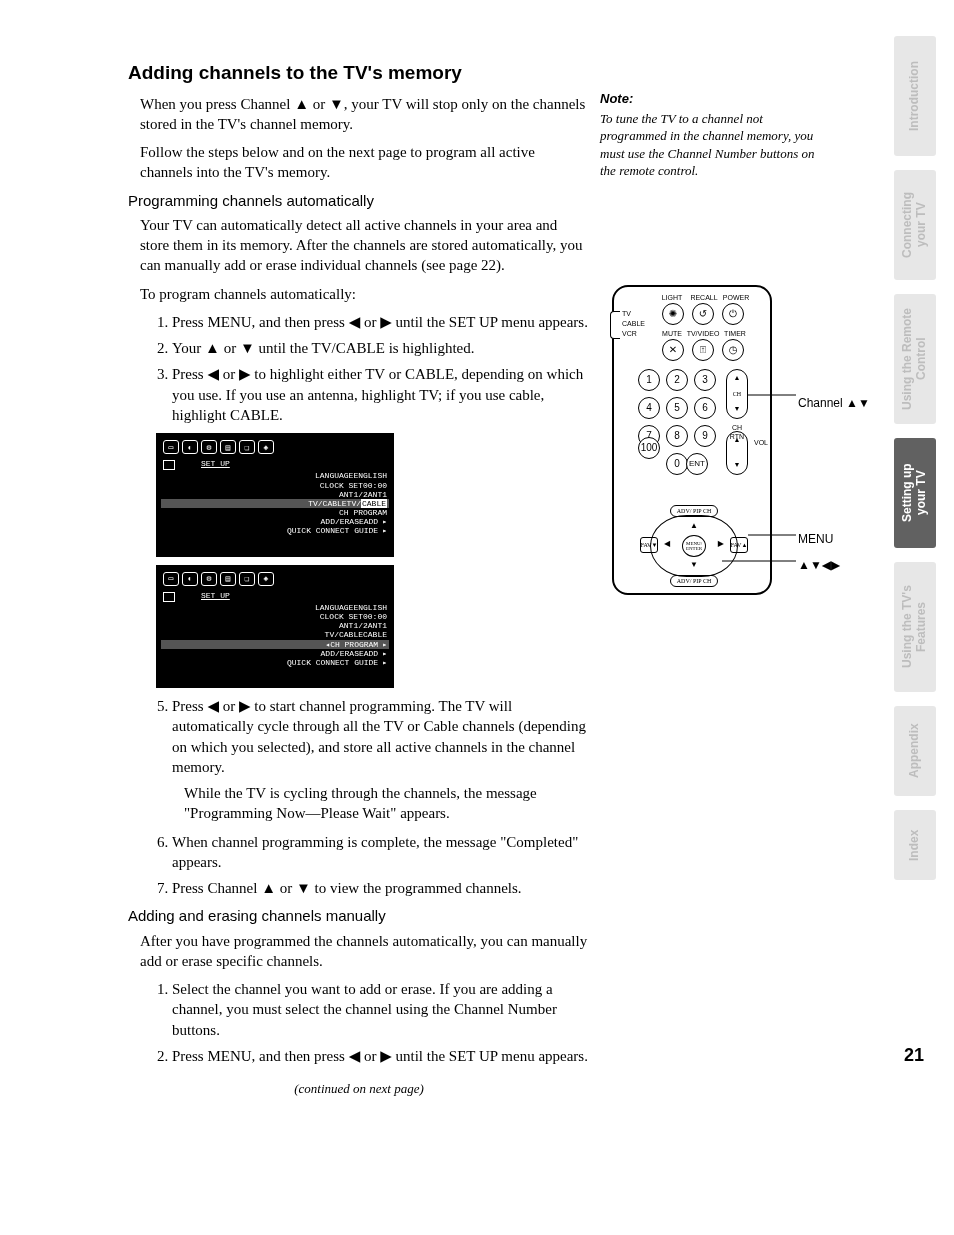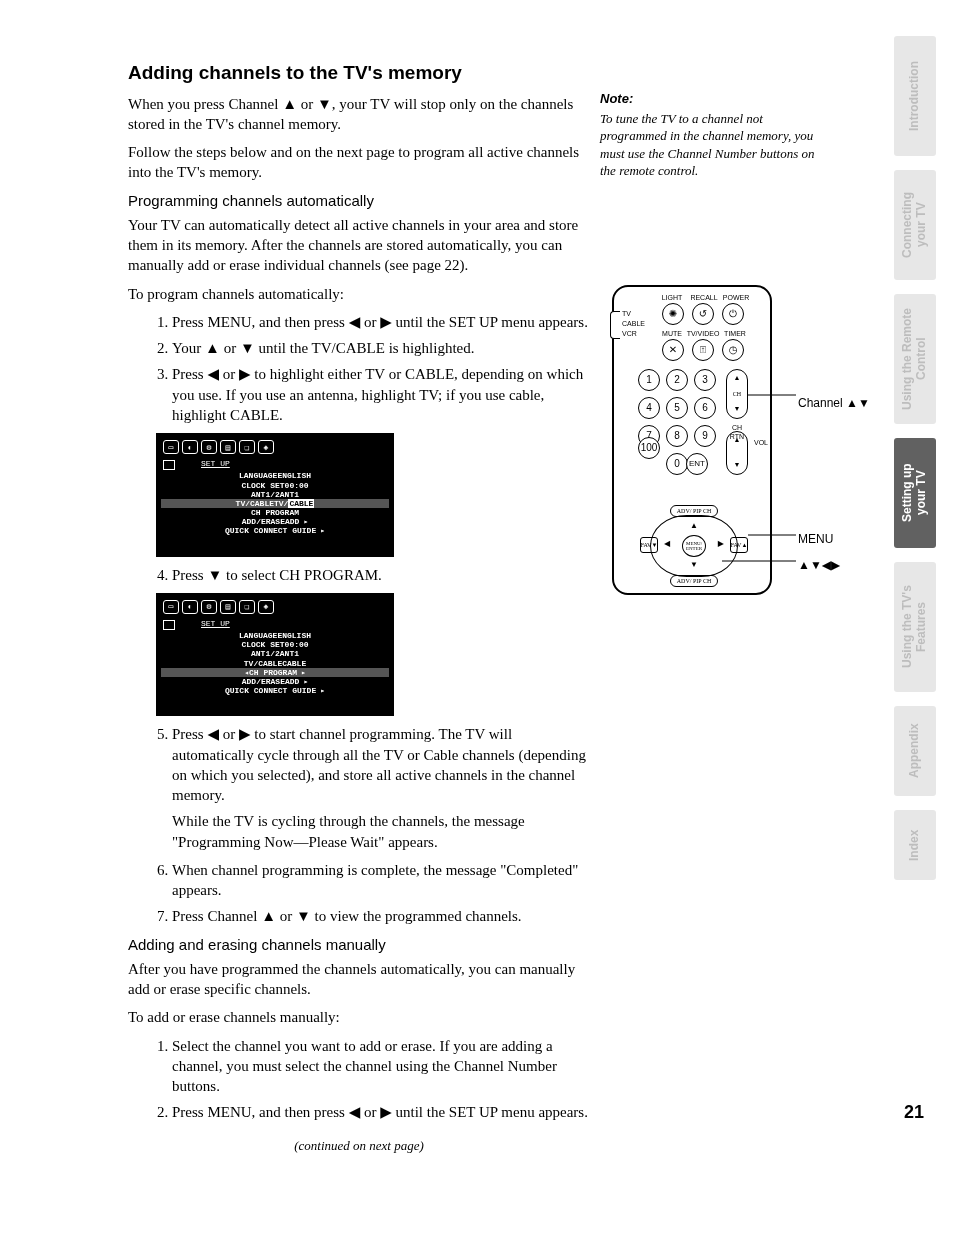--- a/index.html
+++ b/index.html
@@ -19,21 +19,21 @@
     width: 954px;
     position: relative;
   }
   .main-col { width: 462px; }
   h1.sectitle {
     font-family: Helvetica, Arial, sans-serif;
     font-weight: bold;
     font-size: 19px;
     margin: 0 0 8px 0;
   }
-  .body-p { margin: 0 0 8px 0; font-family: Liberation Serif, serif; }
+  .body-p { margin: 0 0 8px 12px; font-family: Liberation Serif, serif; }
   h2.subhead {
     font-family: Helvetica, Arial, sans-serif;
     font-weight: normal;
     font-size: 15px;
     margin: 8px 0 4px 0;
   }
   ol.steps {
     margin: 2px 0 8px 0;
     padding-left: 44px;
   }
@@ -50,21 +50,21 @@
     font-family: "Courier New", monospace;
     font-size: 8px;
     line-height: 1.15;
   }
   .menubox .icons { display:flex; gap:3px; margin-bottom:5px;}
   .menubox .icons span{
     width:16px;height:14px;border:1px solid #fff;border-radius:3px;
     display:flex;align-items:center;justify-content:center;font-size:8px;
   }
   .menubox .title { padding-left: 20px; text-decoration: underline; margin-bottom:3px;}
-  .menubox .row { display:flex; justify-content:center;font-weight:bold; }
+  .menubox .row { display:flex; justify-content:flex-end; }
   .menubox .hl { background:#fff;color:#000;padding:0 1px;}
   .menubox .rowhl { background:#555; margin:0 -2px; padding:0 2px;}
   .menubox .arrow::after{content:"▸";margin-left:4px;}
 
   .cont { text-align:center; font-style:italic; font-size:13px; margin-top:14px;}
 
   
   .note-col {
     position:absolute;
     left: 600px; top: 90px;
@@ -187,23 +187,20 @@
           <span>ADD/ERASE</span>
           <span class="arrow">ADD</span>
         </div>
       <div class="row">
           <span>QUICK CONNECT GUIDE</span>
           <span class="arrow"></span>
         </div>
       <div style="height:14px;"></div>
     </div>
 
-    <ol class="steps" start="4">
-      <li>Press ▼ to select CH PROGRAM.</li>
-    </ol>
 
     <div class="menubox">
       <div class="icons">
           <span>▭</span>
           <span>◐</span>
           <span>⚙</span>
           <span>▤</span>
           <span>❏</span>
           <span>◈</span>
         </div>
@@ -246,21 +243,20 @@
       <li>
         <span>Press ◀ or ▶ to start channel programming. The TV will automatically cycle through all the TV or Cable channels (depending on which you selected), and store all active channels in the channel memory.</span>
         <p class="body-p" style="margin-top:6px;">While the TV is cycling through the channels, the message "Programming Now—Please Wait" appears.</p>
       </li>
       <li>When channel programming is complete, the message "Completed" appears.</li>
       <li>Press Channel ▲ or ▼ to view the programmed channels.</li>
     </ol>
 
     <h2 class="subhead">Adding and erasing channels manually</h2>
     <p class="body-p">After you have programmed the channels automatically, you can manually add or erase specific channels.</p>
-    <p class="body-p">To add or erase channels manually:</p>
     <ol class="steps">
       <li>Select the channel you want to add or erase. If you are adding a channel, you must select the channel using the Channel Number buttons.</li>
       <li>Press MENU, and then press ◀ or ▶ until the SET UP menu appears.</li>
     </ol>
 
     <div class="cont">(continued on next page)</div>
   </div>
 
   <div class="note-col">
     <div class="note-head">Note:</div>

